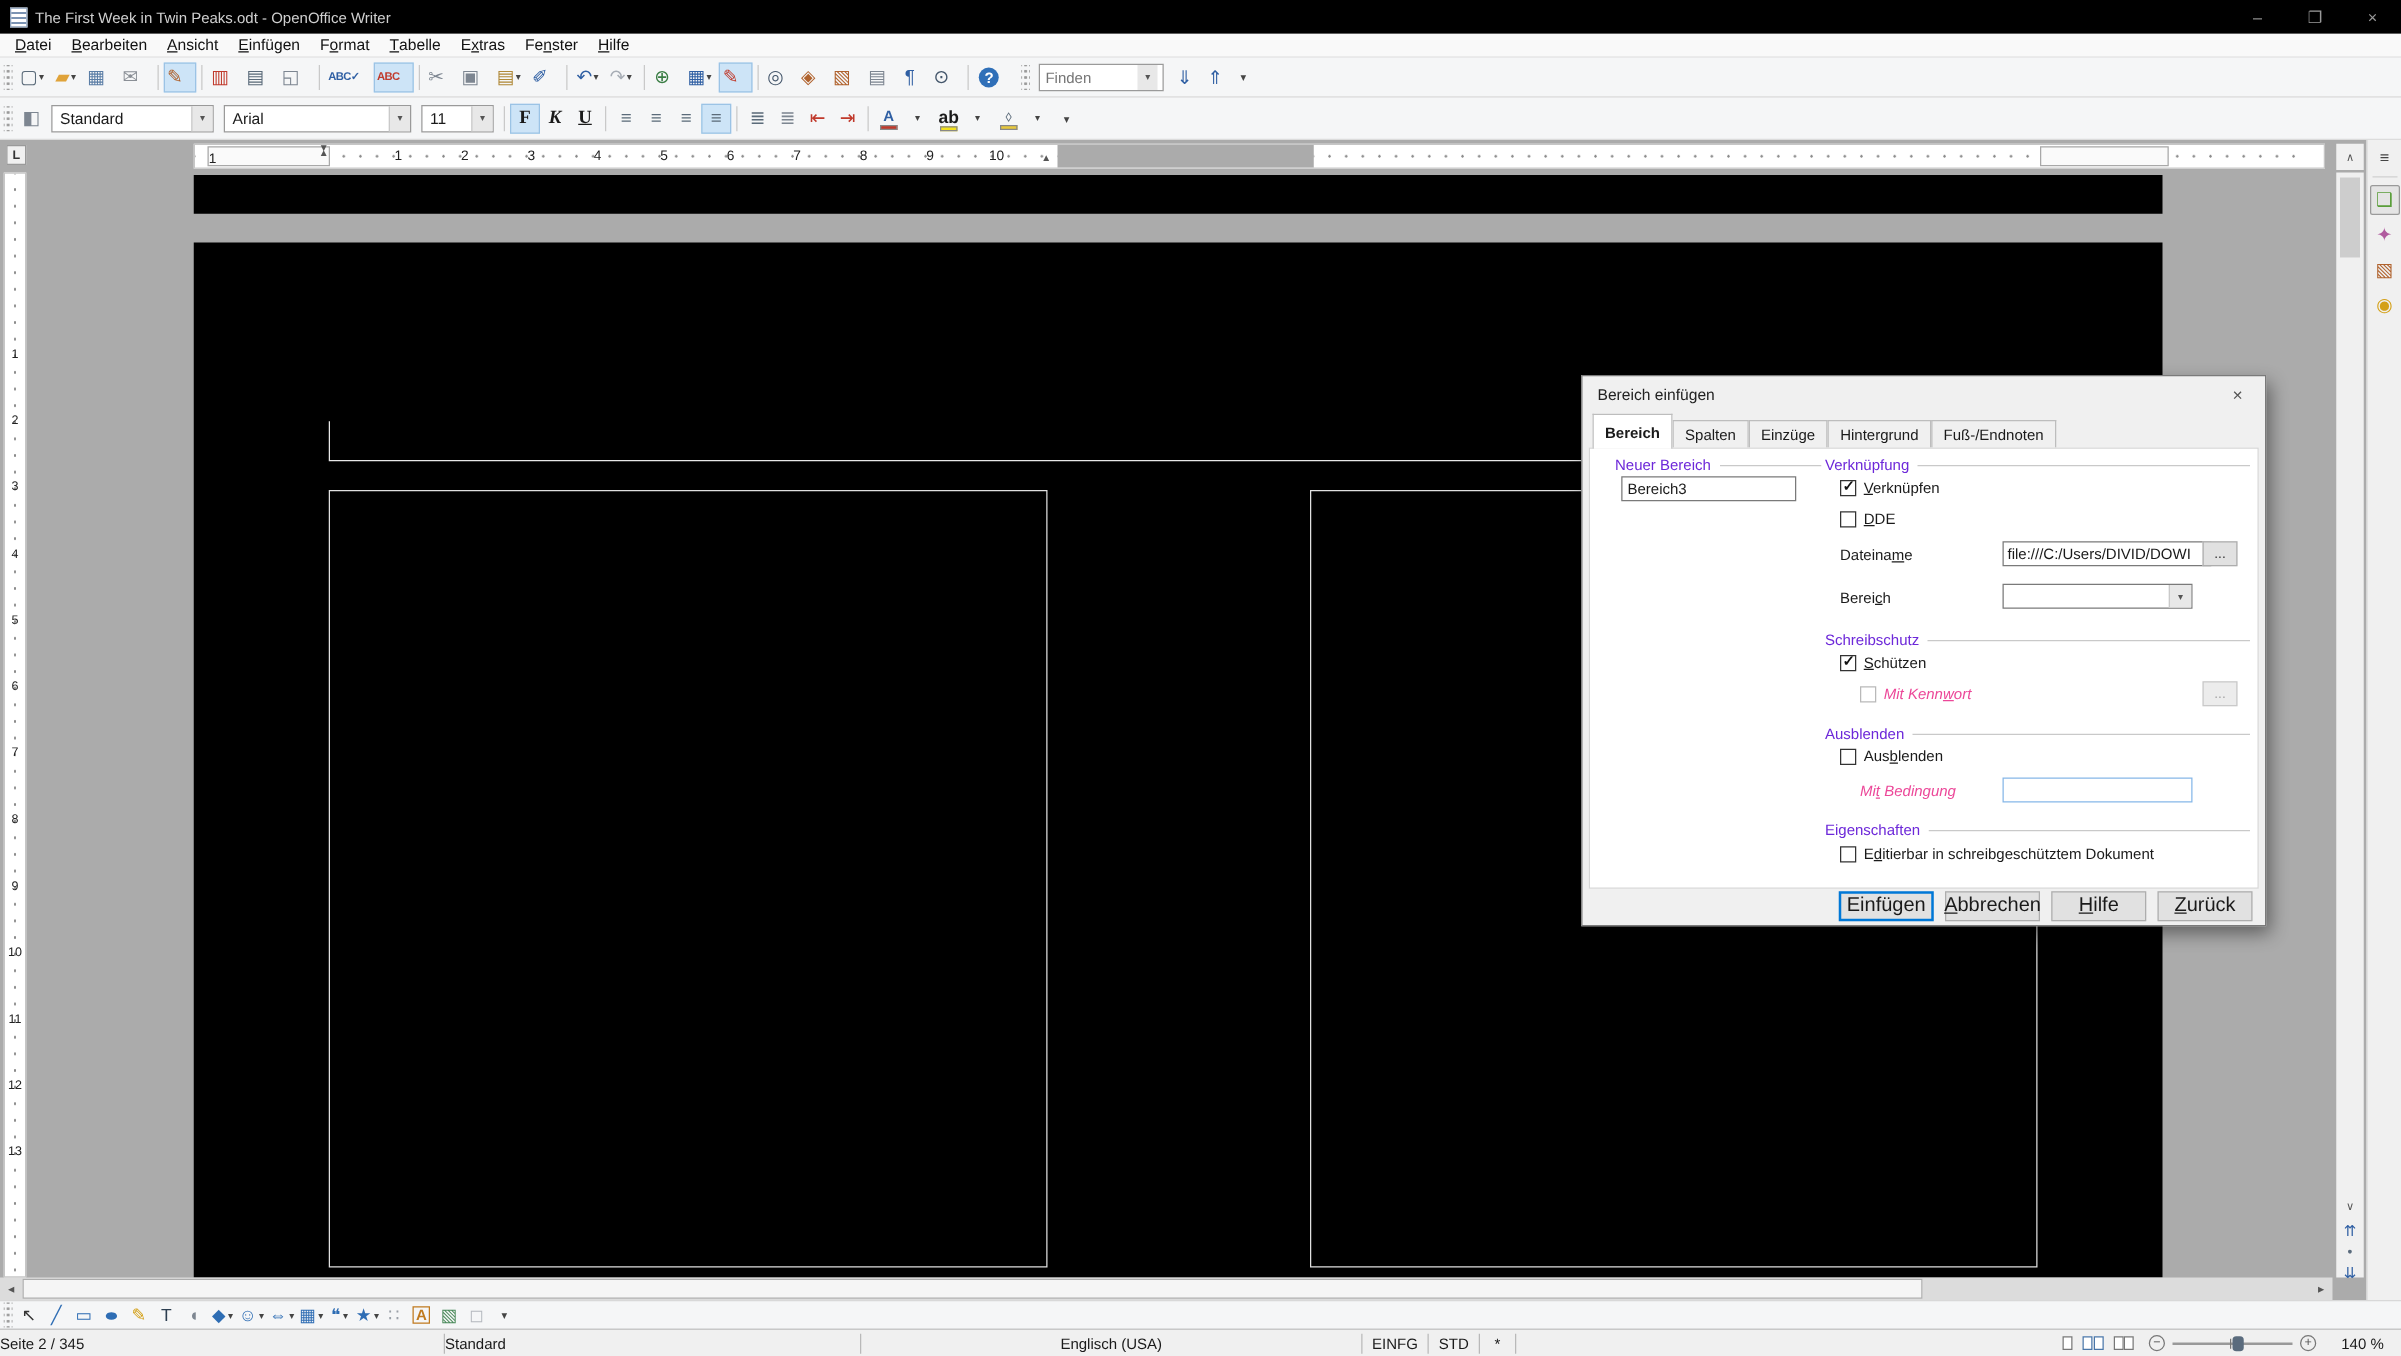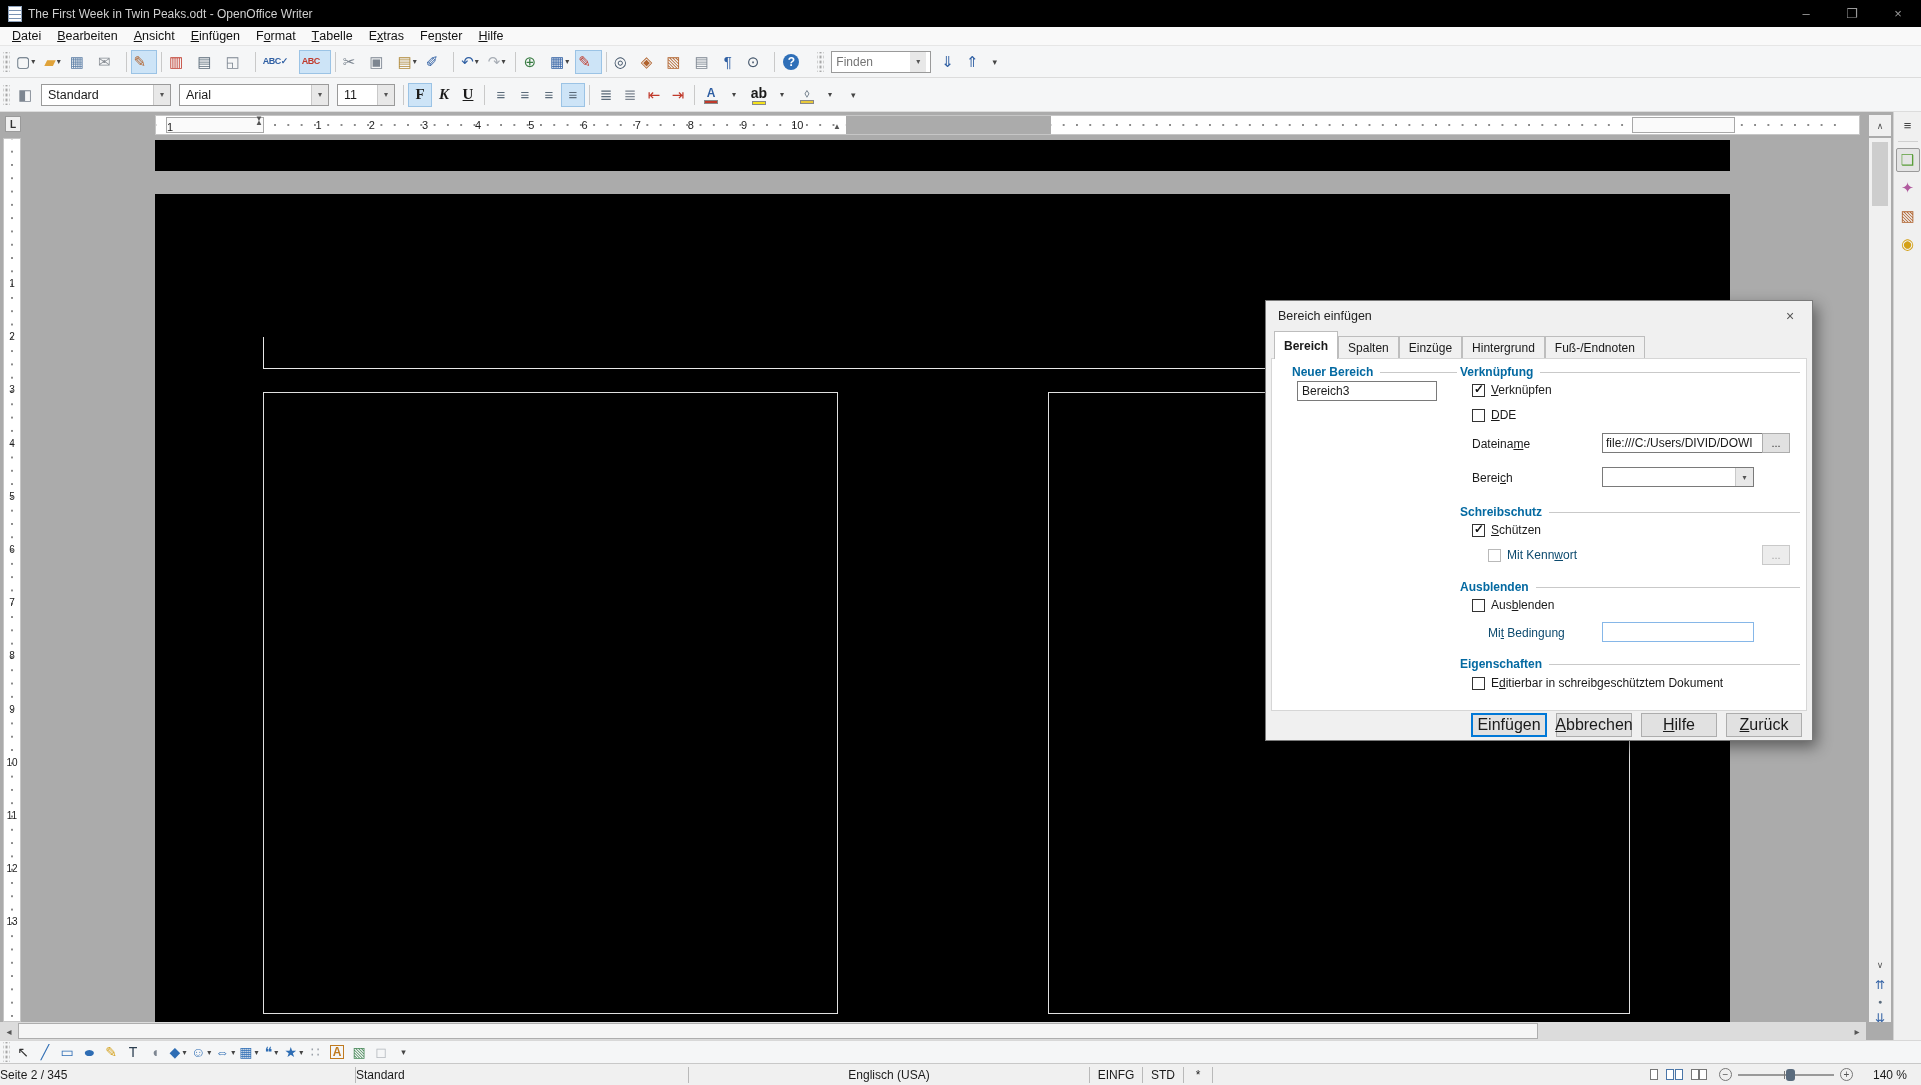--- a/index.html
+++ b/index.html
@@ -84,28 +84,28 @@
 
   
   .dialog { position:absolute; left:1265px; top:300px; width:548px; height:441px; background:#f0f0f0; border:1px solid #7a7a7a; box-shadow:4px 6px 14px rgba(0,0,0,0.45); z-index:10; }
   .dlg-title { height:30px; display:flex; align-items:center; }
   .dlg-title .t { flex:1; padding-left:12px; font-size:12.5px; color:#222; }
   .dlg-close { width:44px; height:100%; display:flex; align-items:center; justify-content:center; color:#555; font-size:14px; }
   .dlg-tabs { position:absolute; left:8px; top:31px; display:flex; align-items:flex-end; height:27px; }
   .dlg-tab { border:1px solid #bdbdbd; border-bottom:none; background:#f0f0f0; padding:4px 9px 4px; font-size:12px; height:23px; }
   .dlg-tab.active { background:#fff; font-weight:bold; height:28px; padding-top:7px; position:relative; z-index:2; }
   .dlg-content { position:absolute; left:5px; right:5px; top:57px; height:353px; background:#fff; border:1px solid #d6d6d6; }
-  .grp { position:absolute; display:flex; align-items:center; font-size:12px; color:#0369a1;font-weight:bold; }
+  .grp { position:absolute; display:flex; align-items:center; font-size:12px; color:#6d28d9; }
   .grp .ln { height:1px; background:#c9c9c9; flex:1; margin-left:7px; }
   .cbrow { position:absolute; display:flex; align-items:center; gap:6px; font-size:12px; }
   .cb { width:13px; height:13px; border:1px solid #333; background:#fff; position:relative; flex:none; }
   .cb.checked::after { content:"✓"; position:absolute; left:1px; top:-3px; font-size:12px; font-weight:bold; color:#111; }
   .cb.dis { border-color:#b9b9b9; }
   .dlbl { position:absolute; font-size:12px; color:#1b1b1b; }
-  .dlbl.dis, .cbrow.dis { color:#0c4a6e; }
+  .dlbl.dis, .cbrow.dis { color:#ec4899;font-style:italic; }
   .dfield { position:absolute; border:1px solid #7a7a7a; background:#fff; height:20px; font-size:12px; padding:2px 3px; white-space:nowrap; overflow:hidden; }
   .dfield.bluebrd { border-color:#86b7e8; }
   .dcombo { position:absolute; height:20px; border:1px solid #7a7a7a; background:#fff; display:flex; }
   .dcombo .sp { flex:1; }
   .dcombo .combo-arrow { width:18px; background:#e8e8e8; border-left:1px solid #c9c9c9; display:flex; align-items:center; justify-content:center; font-size:8px; color:#555; }
   .browse { position:absolute; width:28px; height:20px; background:#e1e1e1; border:1px solid #adadad; font-size:11px; color:#333; display:flex; align-items:center; justify-content:center; }
   .browse.dis { color:#a5a5a5; background:#ececec; border-color:#c9c9c9; }
   .dlist { position:absolute; border:1px solid #7a7a7a; background:#fff; font-size:12px; overflow:hidden; }
   .dlist .li { padding:1px 4px; }
   .dinput { position:absolute; border:1px solid #7a7a7a; background:#fff; font-size:12px; padding:2px 4px; height:20px; }

